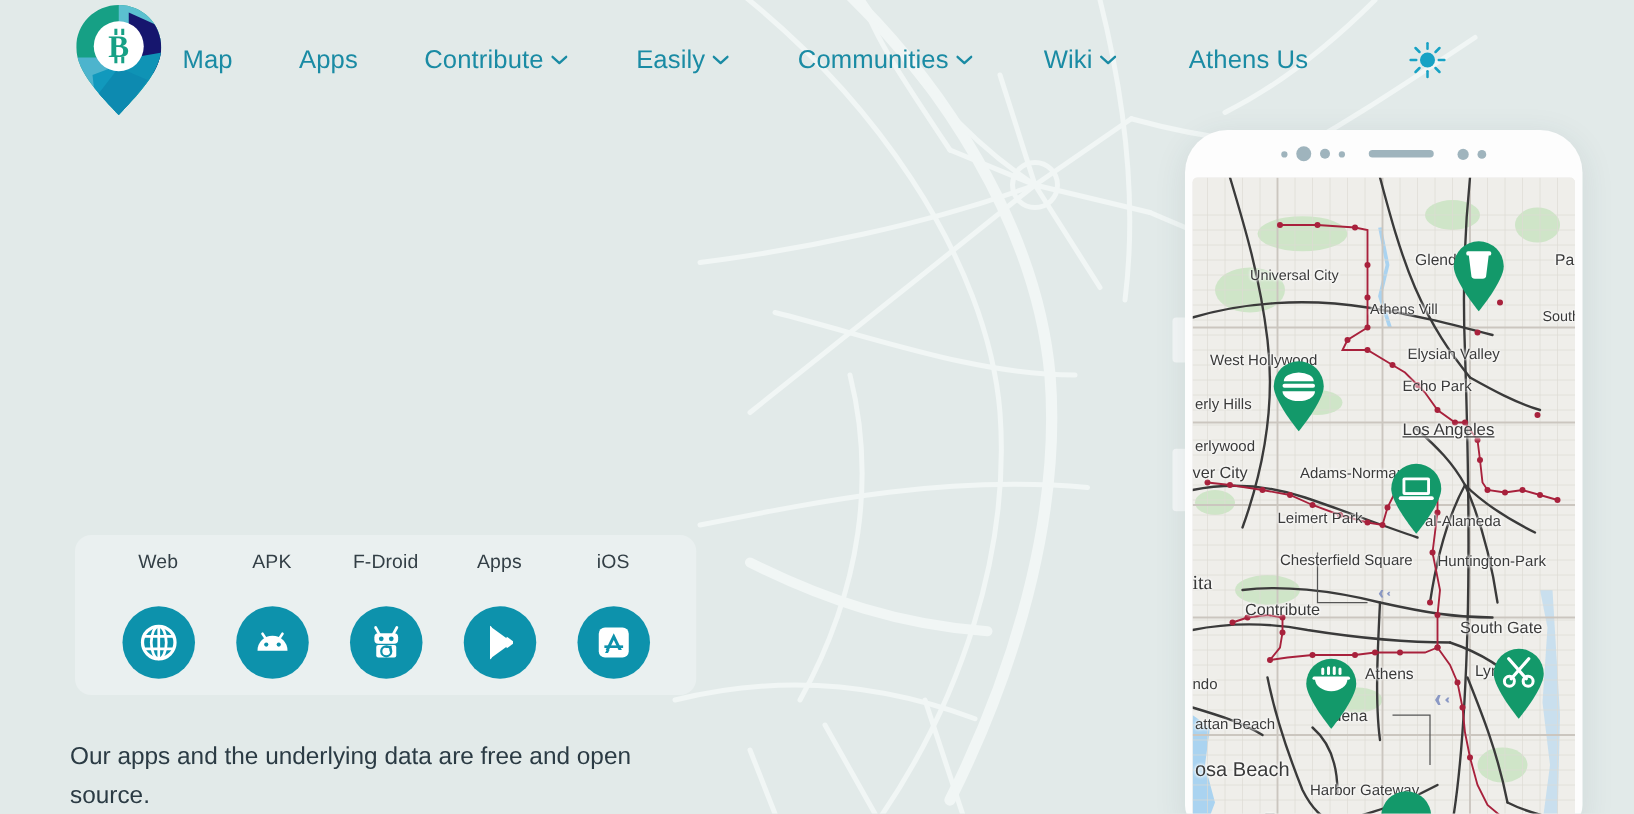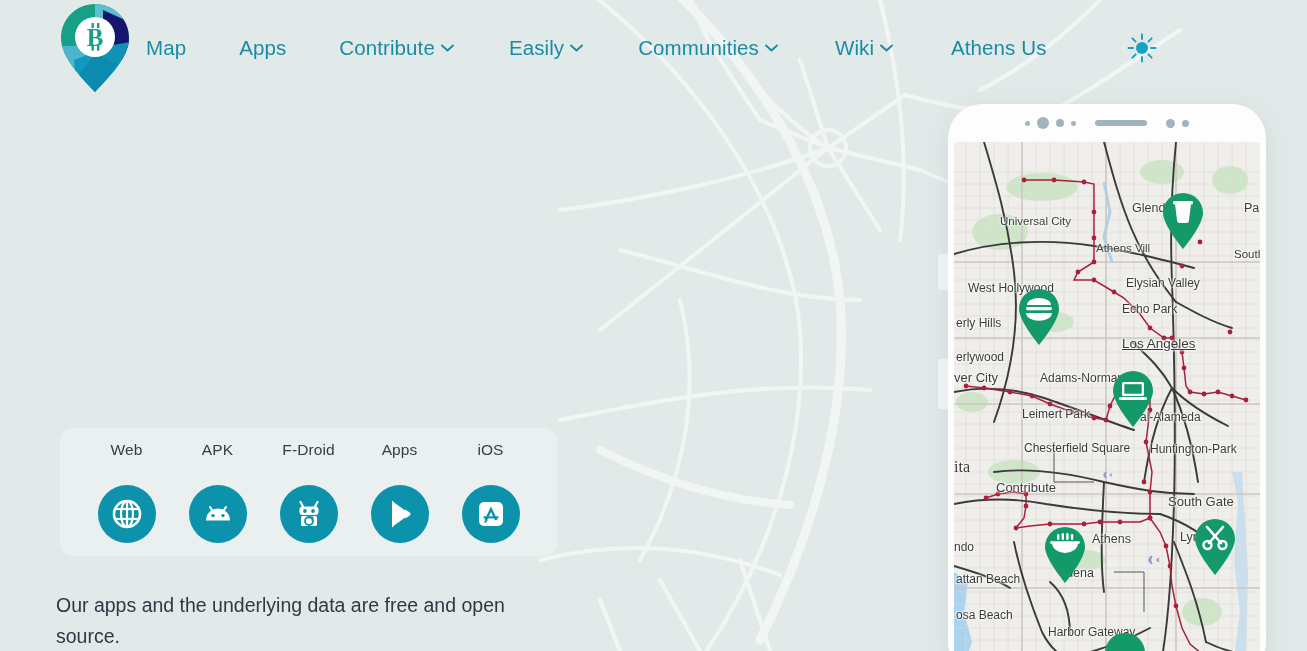--- a/index.html
+++ b/index.html
@@ -557,21 +557,21 @@
         <span class="map-label" style="left:70px;  top:299px; font-size:12px;">Chesterfield Square</span>
         <span class="map-label" style="left:196px; top:300px; font-size:12px;">Huntington-Park</span>
         <span class="map-label" style="left:0px;   top:316px; font-size:16px;font-family:Liberation Serif, serif;">ita</span>
         <span class="map-label" style="left:42px;  top:338px; font-size:13px;">Contribute</span>
         <span class="map-label" style="left:214px; top:352px; font-size:13px;">South Gate</span>
         <span class="map-label" style="left:0px;   top:398px; font-size:12px;">ndo</span>
         <span class="map-label" style="left:138px; top:390px; font-size:12.5px;">Athens</span>
         <span class="map-label" style="left:226px; top:388px; font-size:12.5px;">Lynwood</span>
         <span class="map-label" style="left:2px;   top:430px; font-size:12px;">attan Beach</span>
         <span class="map-label" style="left:108px; top:424px; font-size:12.5px;">rdena</span>
-        <span class="map-label" style="left:2px;   top:466px; font-size:12px;">osa Beach</span>
+        <span class="map-label" style="left:2px;   top:466px; font-size:16px;">osa Beach</span>
         <span class="map-label" style="left:94px;  top:483px; font-size:12px;">Harbor Gateway</span>
         <span class="map-label" style="left:58px;  top:506px; font-size:13px;">Torrance</span>
         <span class="map-label" style="left:166px; top:508px; font-size:13px;">Carson</span>
 
         
         <span class="map-pin" style="left:206px; top:50px;">
           <svg width="46" height="58" viewBox="0 0 46 58">
             <path d="M23 57 C 23 57, 43 33, 43 21 A20 20 0 0 0 3 21 C 3 33, 23 57, 23 57 Z" fill="#13996a"></path>
             <path d="M15 12 h16 l-2 16 a3 3 0 0 1 -3 3 h-6 a3 3 0 0 1 -3 -3 z" fill="#fff"></path>
             <rect x="13" y="9" width="20" height="3.4" rx="1.4" fill="#fff"></rect>

